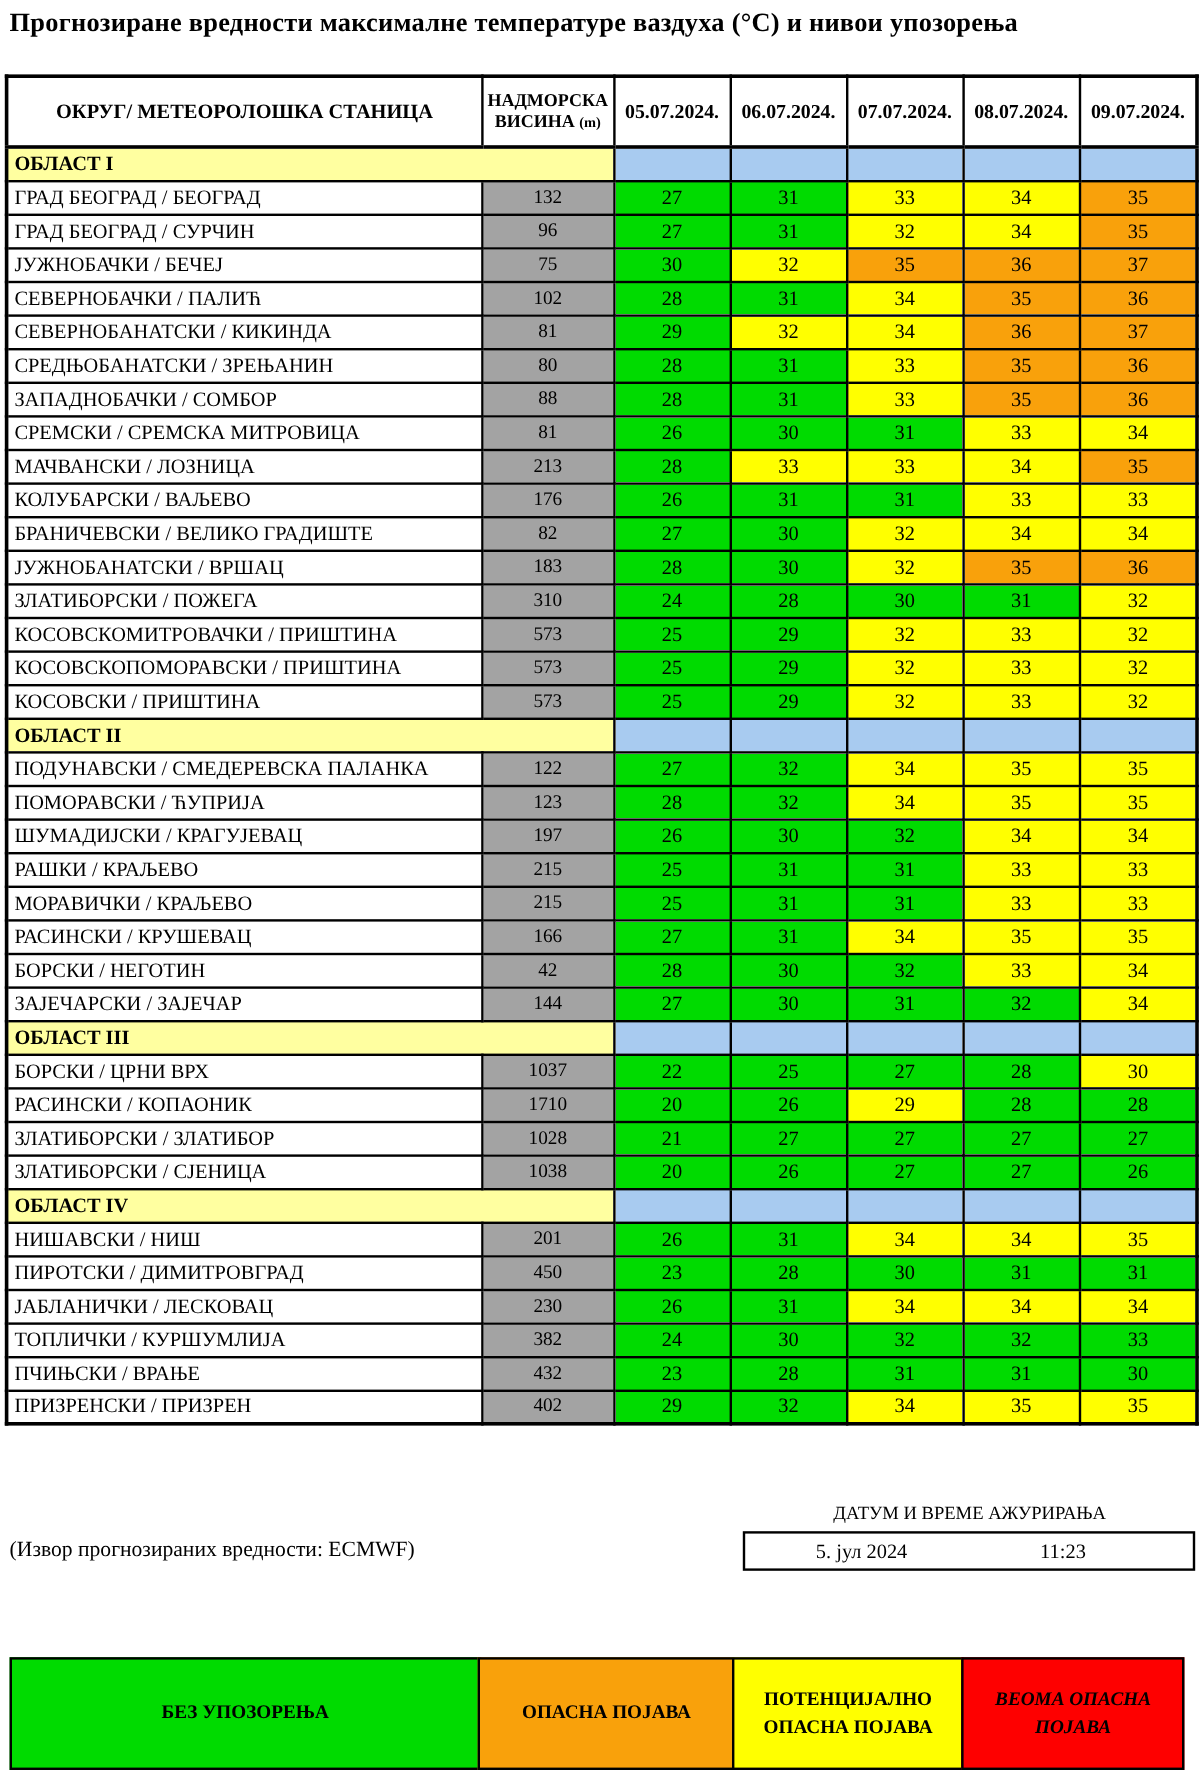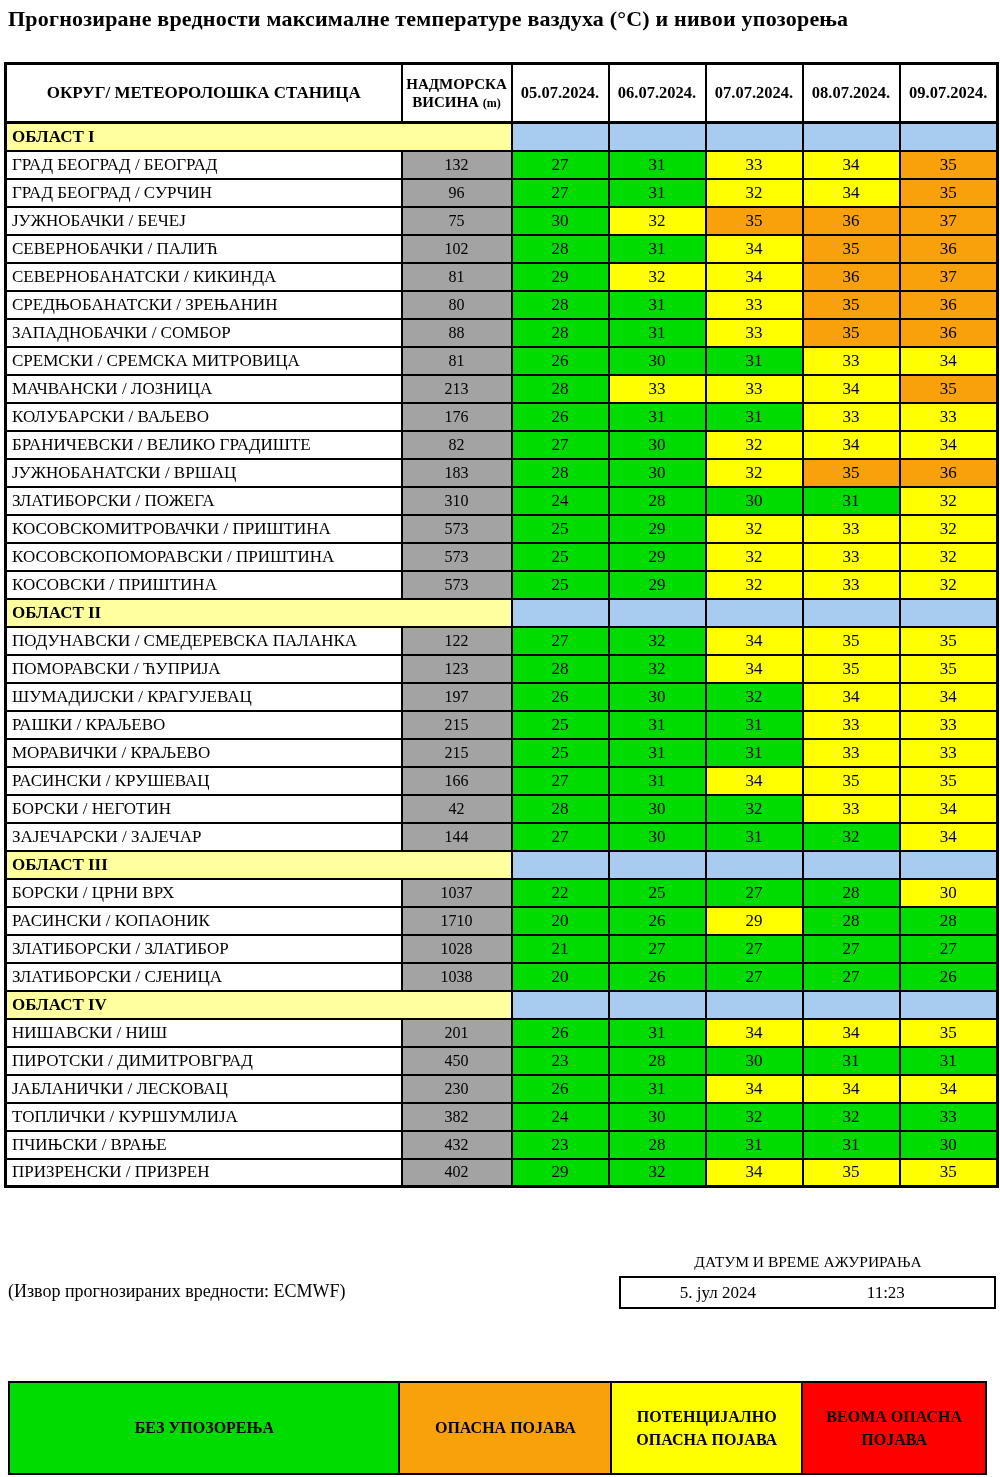--- a/index.html
+++ b/index.html
@@ -53,21 +53,21 @@
   }
   .legend-item {
     box-sizing:border-box; border:2.5px solid #000; margin-left:-2.5px;
     display:flex; align-items:center; justify-content:center;
     text-align:center; font-weight:bold; font-size:16px; line-height:1.45;
   }
   .legend-item:first-child { margin-left:0; }
   .legend-item:nth-child(1) { width:39.8%; }
   .legend-item:nth-child(2) { width:21.7%; }
   .legend-item:nth-child(3) { width:19.6%; }
-  .legend-item:nth-child(4) { width:18.9%; }
+  .legend-item:nth-child(4) { width:18.9%;font-style:italic; }
   .legend-item:nth-child(2) .legend-text { max-width:175px; white-space:normal; }
   .legend-item:nth-child(4) .legend-text { max-width:150px; white-space:normal; }
 </style>
 </head>
 <body>
 
 <div class="title">Прогнозиране вредности максималне температуре ваздуха (°C) и нивои упозорења</div>
 
 <table class="forecast">
   <colgroup>

